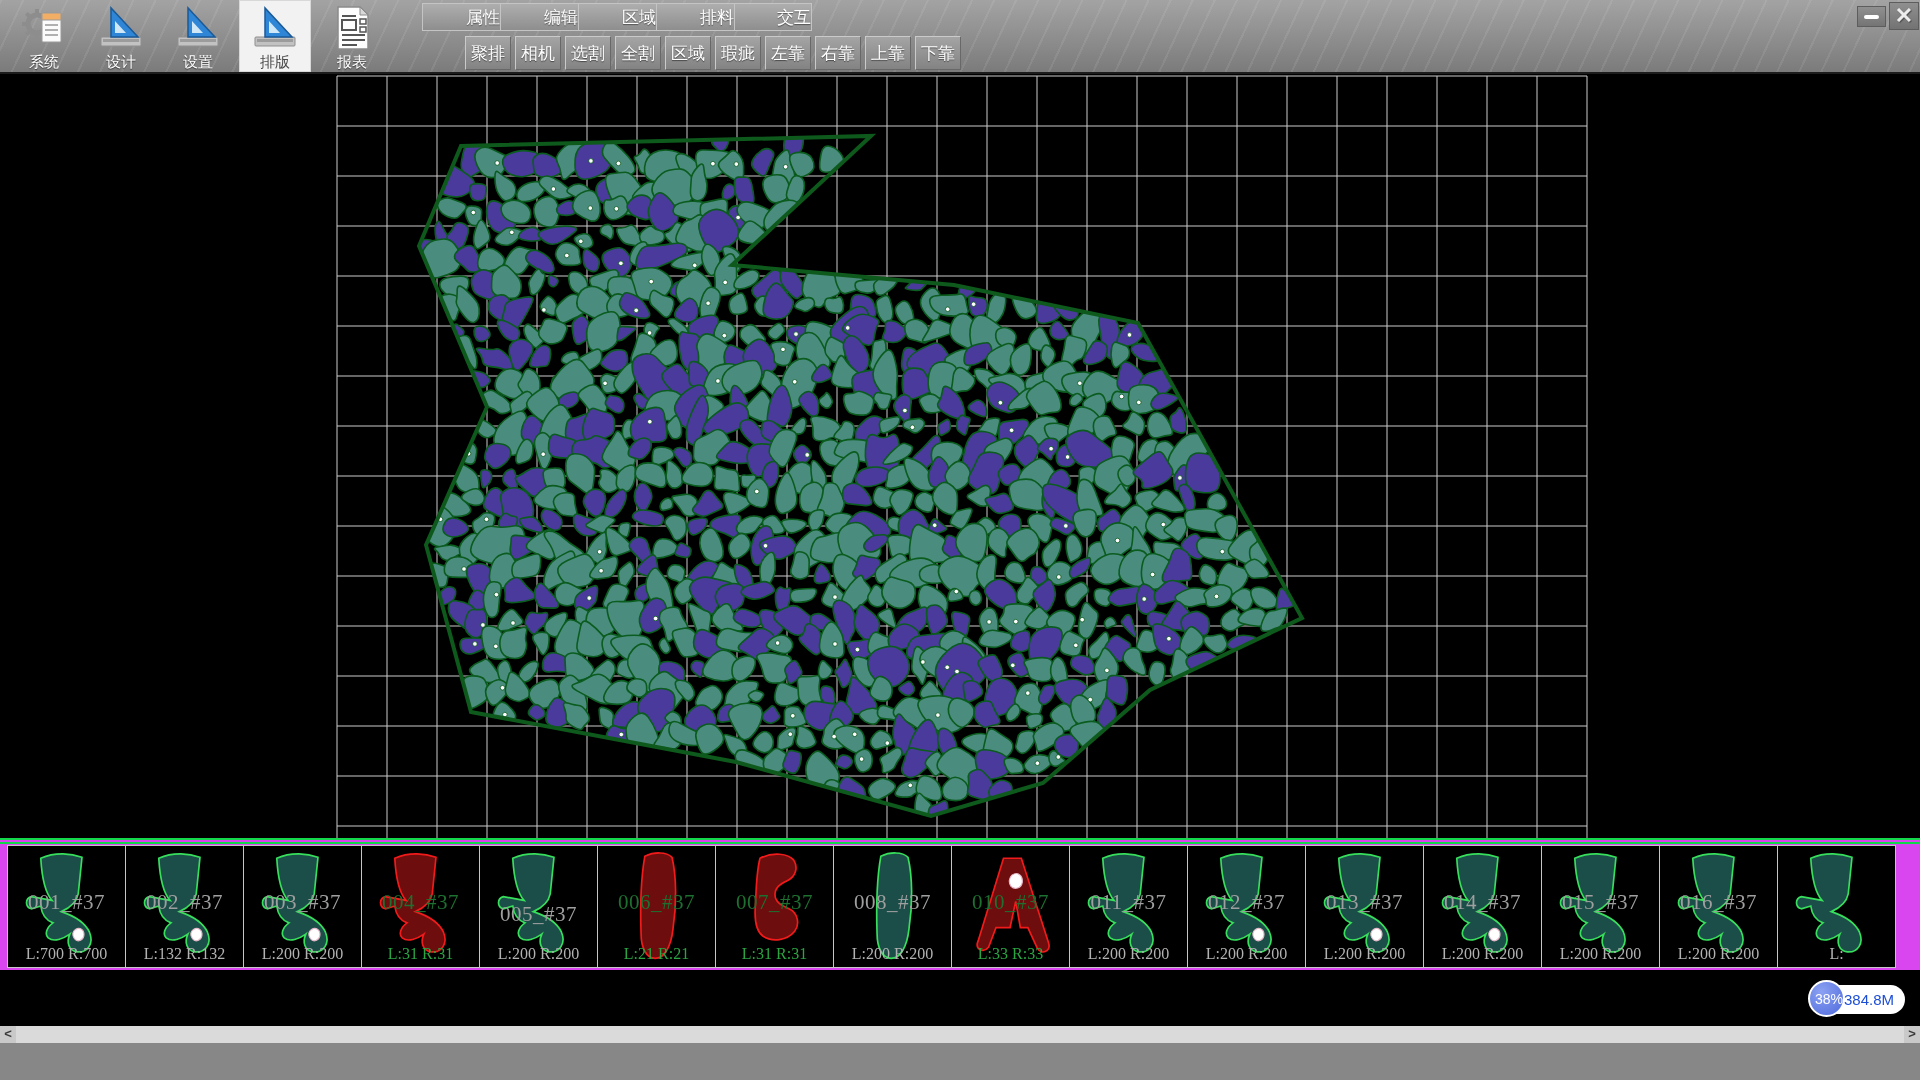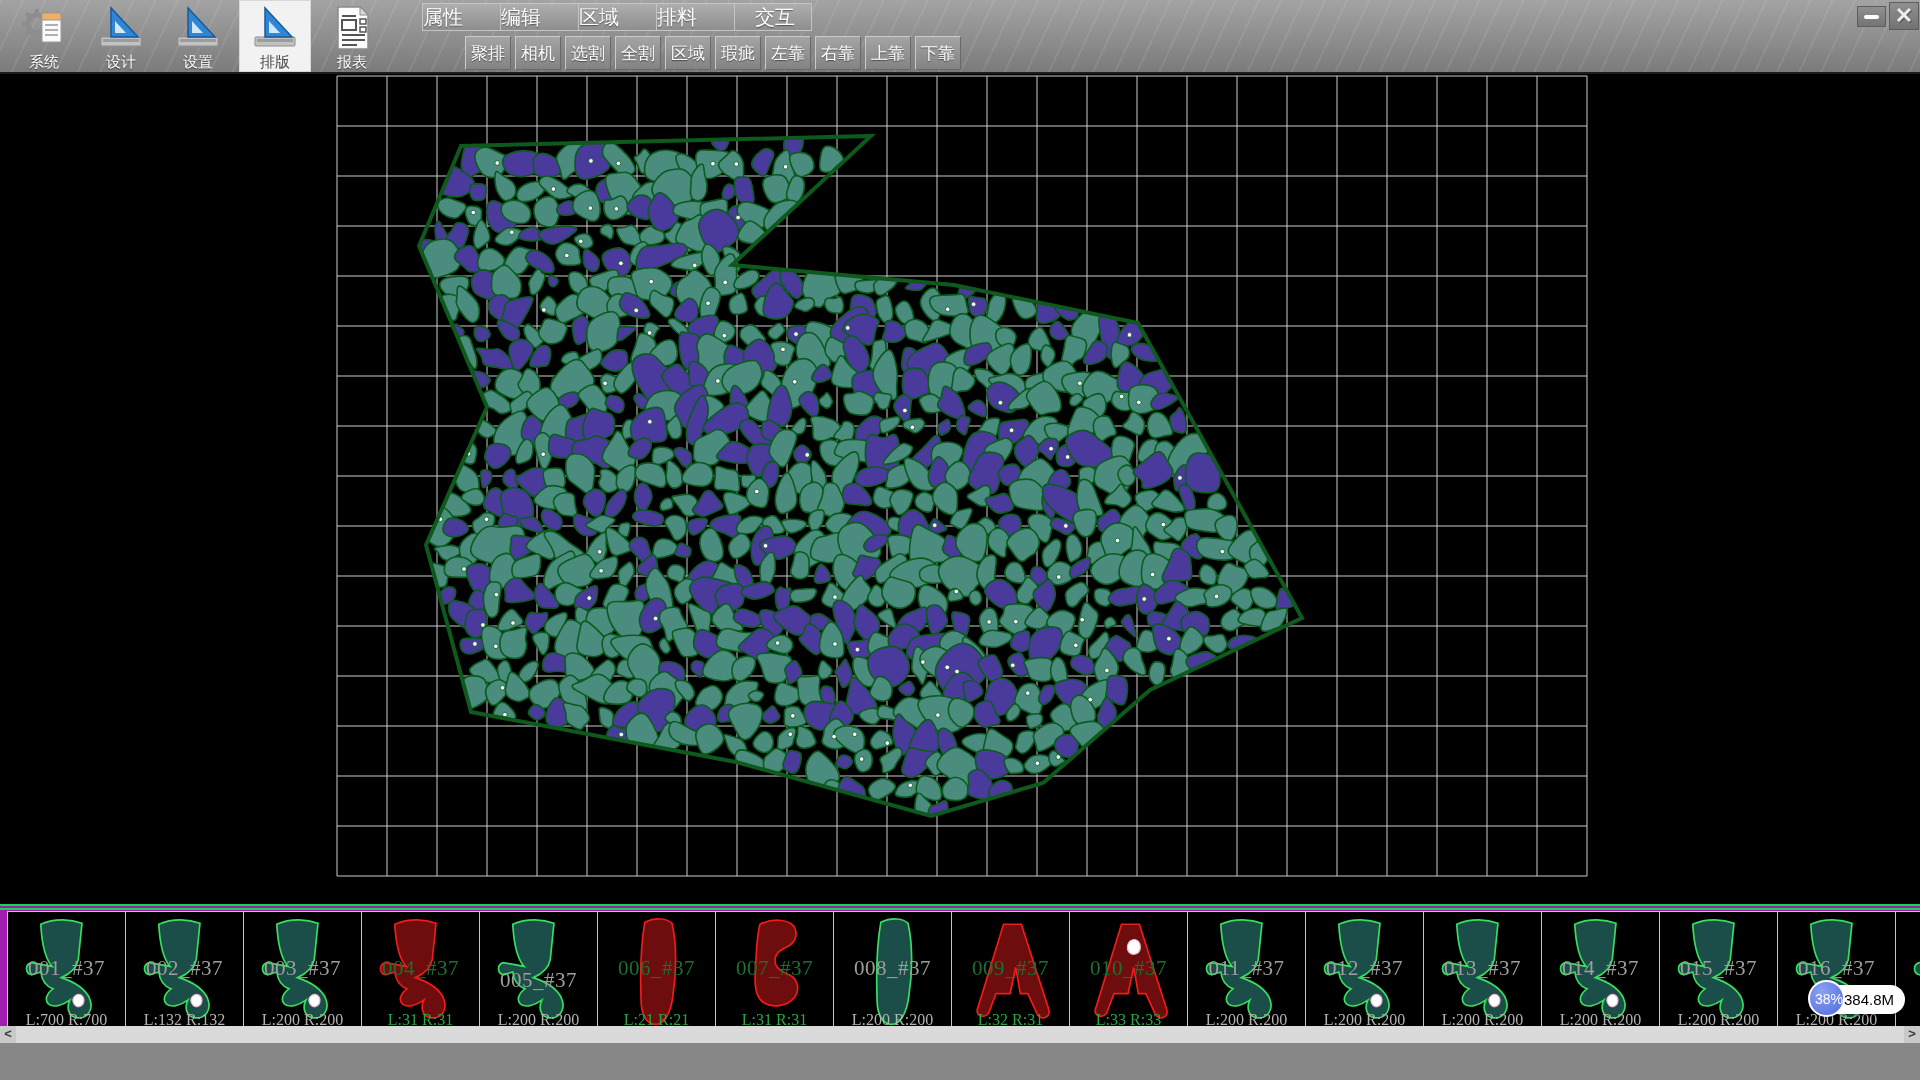--- a/index.html
+++ b/index.html
@@ -14,21 +14,21 @@
     pointer-events:none;}
   .appbar{position:absolute;left:8px;top:0;height:72px;display:flex;gap:5px;}
   .appbtn{width:72px;height:72px;display:flex;flex-direction:column;align-items:center;
     justify-content:flex-end;padding-bottom:1px;box-sizing:border-box;cursor:default;}
   .appbtn .glyph{width:46px;height:48px;margin-bottom:1px;}
   .appbtn .lbl{font-size:15px;color:#fff;text-shadow:0 1px 1px rgba(0,0,0,.55);line-height:18px;}
   .appbtn.active{background:#f2f2f2;box-shadow:inset 0 0 0 1px #d8d8d8;}
   .appbtn.active .lbl{color:#4a4a4a;text-shadow:none;}
 
   .menubar{position:absolute;left:422px;top:3px;display:flex;}
-  .menu-tab{width:78px;height:28px;line-height:27px;text-align:left;font-size:20px;color:#fff;
+  .menu-tab{width:78px;height:28px;line-height:27px;text-align:right;font-size:17px;color:#fff;
     background:linear-gradient(#aeaeae,#8e8e8e);border:1px solid #c4c4c4;border-right-width:0;
     box-sizing:border-box;text-shadow:0 1px 1px rgba(0,0,0,.45);}
   .menu-tab:last-child{border-right-width:1px;padding-left:20px;}
 
   .toolrow{position:absolute;left:422px;top:36px;display:flex;gap:4px;margin-left:43px;}
   .tool-btn{width:46px;height:34px;line-height:33px;text-align:center;font-size:17px;color:#fff;
     background:linear-gradient(#a4a4a4,#838383);
     border-top:1px solid #cacaca;border-left:1px solid #cacaca;
     border-right:1px solid #686868;border-bottom:1px solid #686868;
     box-sizing:border-box;text-shadow:0 1px 1px rgba(0,0,0,.5);}
@@ -40,21 +40,21 @@
   .win-close{position:absolute;left:1889px;top:2px;width:30px;height:28px;
     background:linear-gradient(#8f8f8f,#737373);border:1px solid #5d5d5d;box-sizing:border-box;
     color:#ededed;font-size:22px;font-weight:bold;display:flex;align-items:center;justify-content:center;
     text-shadow:1px 1px 1px #4e4e4e;line-height:1;}
 
   
   .canvas{position:absolute;top:74px;left:0;width:1920px;height:804px;background:#000;}
   .canvas svg{position:absolute;left:0;top:0;}
 
   
-  .thumbstrip{position:absolute;top:904px;left:0;width:1920px;height:132px;background:#a21caf;}
+  .thumbstrip{position:absolute;top:838px;left:0;width:1920px;height:132px;background:#d946ef;}
   .gl{position:absolute;left:0;right:0;height:2px;background:#14d84b;}
   .gl.l1{top:0;} .gl.l2{top:4px;}
   .cells{position:absolute;top:7px;left:7px;height:123px;display:flex;}
   .cell{width:119px;height:123px;box-sizing:border-box;border:1px solid #c6c6c6;margin-left:-1px;
     position:relative;background:#000;overflow:hidden;flex:none;}
   .cell:first-child{margin-left:0;}
   .cell svg{position:absolute;left:50%;top:1px;transform:translateX(-50%);}
   .cell .nm{position:absolute;top:44px;left:0;width:100%;text-align:center;
     font-family:"Liberation Serif",serif;font-size:21px;letter-spacing:.5px;white-space:nowrap;}
   .cell .sub{position:absolute;bottom:4px;left:0;width:100%;text-align:center;
@@ -65,21 +65,21 @@
   .sarrow{position:absolute;top:0;width:16px;height:17px;background:#c9c9c9;color:#3a3a3a;
     font-size:13px;line-height:16px;text-align:center;font-weight:bold;}
   .sarrow.left{left:0;} .sarrow.right{right:0;}
   .bottombar{position:absolute;top:1043px;left:0;width:1920px;height:37px;background:#878787;}
 
   .membadge{position:absolute;left:1810px;top:985px;width:95px;height:29px;background:#fff;
     border-radius:15px;box-shadow:0 1px 3px rgba(0,0,0,.45);z-index:6;}
   .membadge .pct{position:absolute;left:-2px;top:-5px;width:37px;height:37px;border-radius:50%;
     background:radial-gradient(circle at 35% 30%,#8ba1f2,#4f6bdd);border:2px solid #fff;
     box-sizing:border-box;color:#fff;font-size:14px;display:flex;align-items:center;justify-content:flex-end;}
-  .membadge .mem{position:absolute;right:11px;top:0;height:30px;line-height:29px;font-size:15px;color:#000000;}
+  .membadge .mem{position:absolute;right:11px;top:0;height:30px;line-height:29px;font-size:15px;color:#1d4ed8;}
 </style>
 </head>
 <body>
 
 <div class="app">
 
   <div class="toolbar">
     <div class="appbar">
         <div class="appbtn">
           <span class="glyph"><svg viewBox="0 0 46 48">
@@ -1092,27 +1092,20 @@
         <div class="cell">
           <svg width="96" height="118" viewBox="0 0 100 126">
             <path d="M37,10 C47,5 60,5 66,11 C71,32 71,62 67,88 C65,106 58,119 48,119 C39,119 33,108 33,93 C32,63 33,32 37,10 Z" fill="#1c4e49" stroke="#38df5c" stroke-width="1.8"></path>
           </svg>
           <div class="nm" style="color: rgb(159, 159, 159);">008_#37</div>
           <div class="sub" style="color: rgb(178, 178, 178);">L:200 R:200</div>
         </div>
         <div class="cell">
           <svg width="96" height="118" viewBox="0 0 100 126">
             <path d="M42,12 L61,12 L90,102 C93,111 83,116 78,108 L68,86 L60,86 L55,58 L49,86 L34,86 L26,107 C20,114 11,109 15,100 Z" fill="#6e0d0d" stroke="#f21b1b" stroke-width="1.8"></path>
-          </svg>
-          <div class="nm" style="color: rgb(29, 112, 48);">009_#37</div>
-          <div class="sub" style="color: rgb(42, 165, 66);">L:32 R:31</div>
-        </div>
-        <div class="cell">
-          <svg width="96" height="118" viewBox="0 0 100 126">
-            <path d="M42,12 L61,12 L90,102 C93,111 83,116 78,108 L68,86 L60,86 L55,58 L49,86 L34,86 L26,107 C20,114 11,109 15,100 Z" fill="#6e0d0d" stroke="#f21b1b" stroke-width="1.8"></path>
             <path d="M51,30 C57,26 63,30 62,38 C61,44 54,46 50,42 C47,38 48,33 51,30 Z" fill="#ffffff" stroke="#e8b8c8" stroke-width="1.2"></path>
           </svg>
           <div class="nm" style="color: rgb(29, 112, 48);">010_#37</div>
           <div class="sub" style="color: rgb(42, 165, 66);">L:33 R:33</div>
         </div>
         <div class="cell">
           <svg width="96" height="118" viewBox="0 0 100 126">
             <path d="M22,12 C38,5 55,7 66,11 L62,50 C60,60 53,65 44,69 C56,73 69,80 74,91 C79,103 72,113 61,112 C52,111 49,102 53,93 C46,98 36,102 30,97 C26,93 28,86 35,81 C27,78 23,71 22,63 L12,66 C5,64 5,55 12,53 L34,57 C26,48 23,30 22,12 Z" fill="#1c4e49" stroke="#38df5c" stroke-width="1.8"></path>
           </svg>
           <div class="nm" style="color: rgb(159, 159, 159);">011_#37</div>

